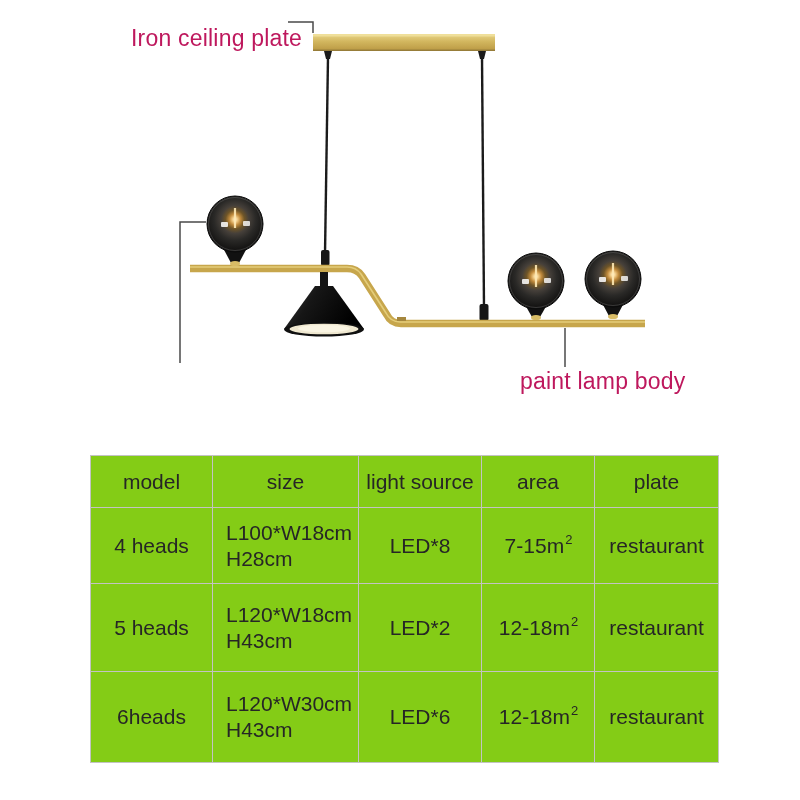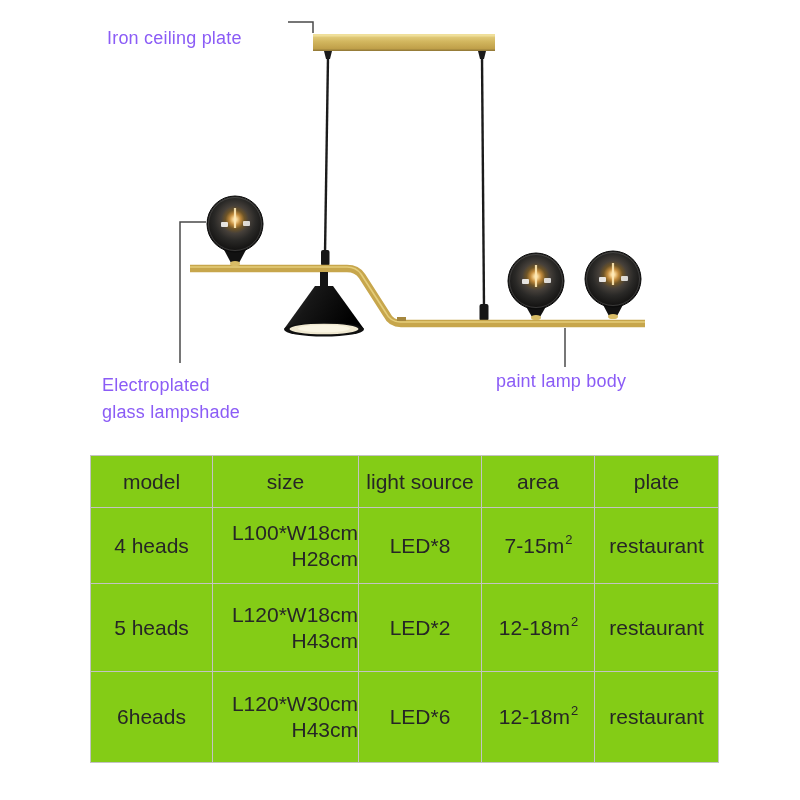--- a/index.html
+++ b/index.html
@@ -1,33 +1,33 @@
 <!DOCTYPE html>
 <html><head>
 <meta charset="utf-8">
 <style>
   html,body{margin:0;padding:0;background:#ffffff;}
   .page{
     position:relative;width:800px;height:800px;background:#ffffff;
     font-family:"Liberation Sans", sans-serif;color:#2b2b2b;overflow:hidden;
   }
   .lamp-svg{position:absolute;left:0;top:0;}
-  .label{position:absolute;font-size:18px;line-height:27px;color:#8b5cf6;letter-spacing:0.2px;}
+  .label{position:absolute;font-size:23px;line-height:27px;color:#be185d;letter-spacing:0.2px;margin-left:24px;}
   .label div{white-space:nowrap;}
   
   .spec-table{
     position:absolute;left:90px;top:455px;
     border-collapse:collapse;table-layout:fixed;width:628px;
     font-size:21px;color:#262626;background:#84cc16;
   }
   .spec-table th,.spec-table td{
     border:1px solid #c3c3c3;text-align:center;vertical-align:middle;
     font-weight:400;padding:0;overflow:hidden;
   }
-  .spec-table .col-size-cell{text-align:right;padding-left:13px;}
+  .spec-table .col-size-cell{text-align:left;padding-left:13px;}
   .spec-table tr.hdr{height:52px;}
   .spec-table tr.r1{height:76px;}
   .spec-table tr.r2{height:88px;}
   .spec-table tr.r3{height:91px;}
   .size-line{display:block;line-height:26px;}
   sup.sq{font-size:13px;line-height:0;position:relative;top:-1px;left:1px;}
 </style>
 </head>
 <body>
 
@@ -112,24 +112,20 @@
       <circle cx="613" cy="279" r="26.5" fill="none" stroke="#9a9a9a" stroke-width="0.8" opacity="0.35"></circle>
     </g>
 
     <path d="M206 222 H180 V363" fill="none" stroke="#4a4a4a" stroke-width="1.5"></path>
 
     <path d="M565 328 V367" fill="none" stroke="#4a4a4a" stroke-width="1.5"></path>
   </svg>
 
   <div class="label" style="left:107px;top:25px;">Iron ceiling plate</div>
 
-  <div class="label" style="left:102px;top:372px;">
-    <div>Electroplated</div>
-    <div>glass lampshade</div>
-  </div>
 
   <div class="label" style="left:496px;top:368px;">
     <div>paint lamp body</div>
   </div>
 
   <table class="spec-table">
     <colgroup>
       <col style="width:122px">
         <col style="width:146px">
         <col style="width:123px">

